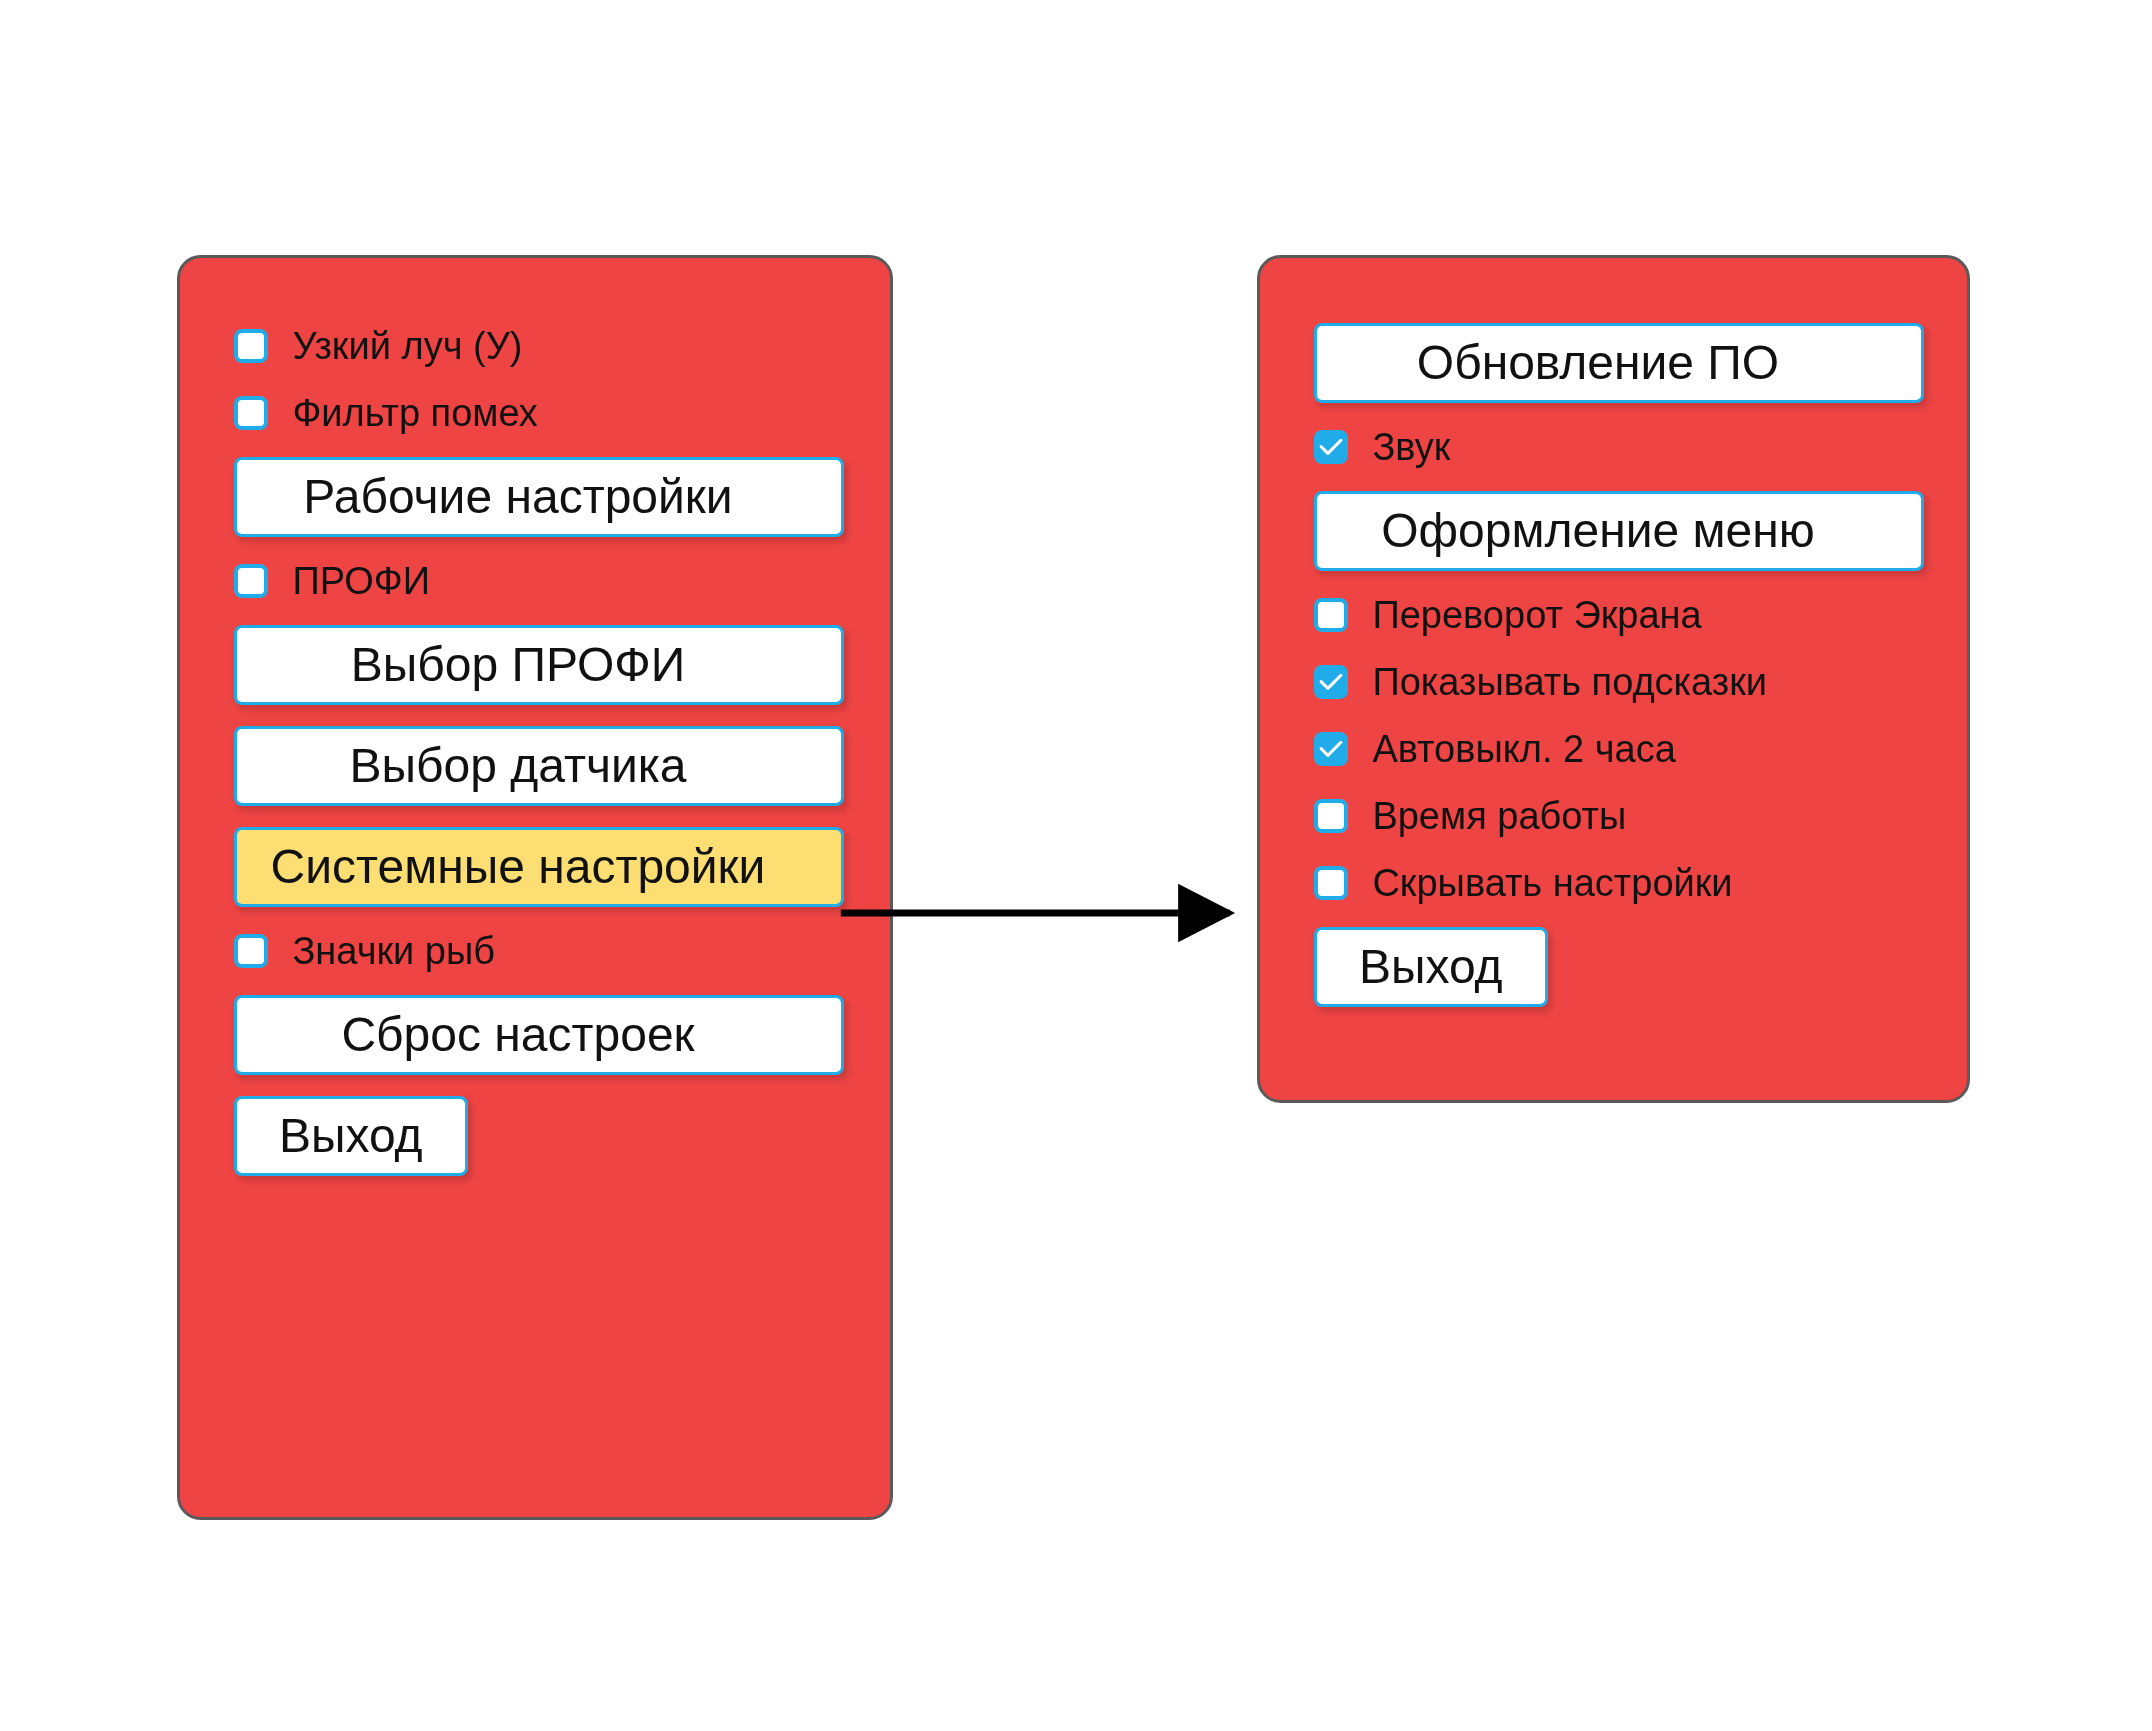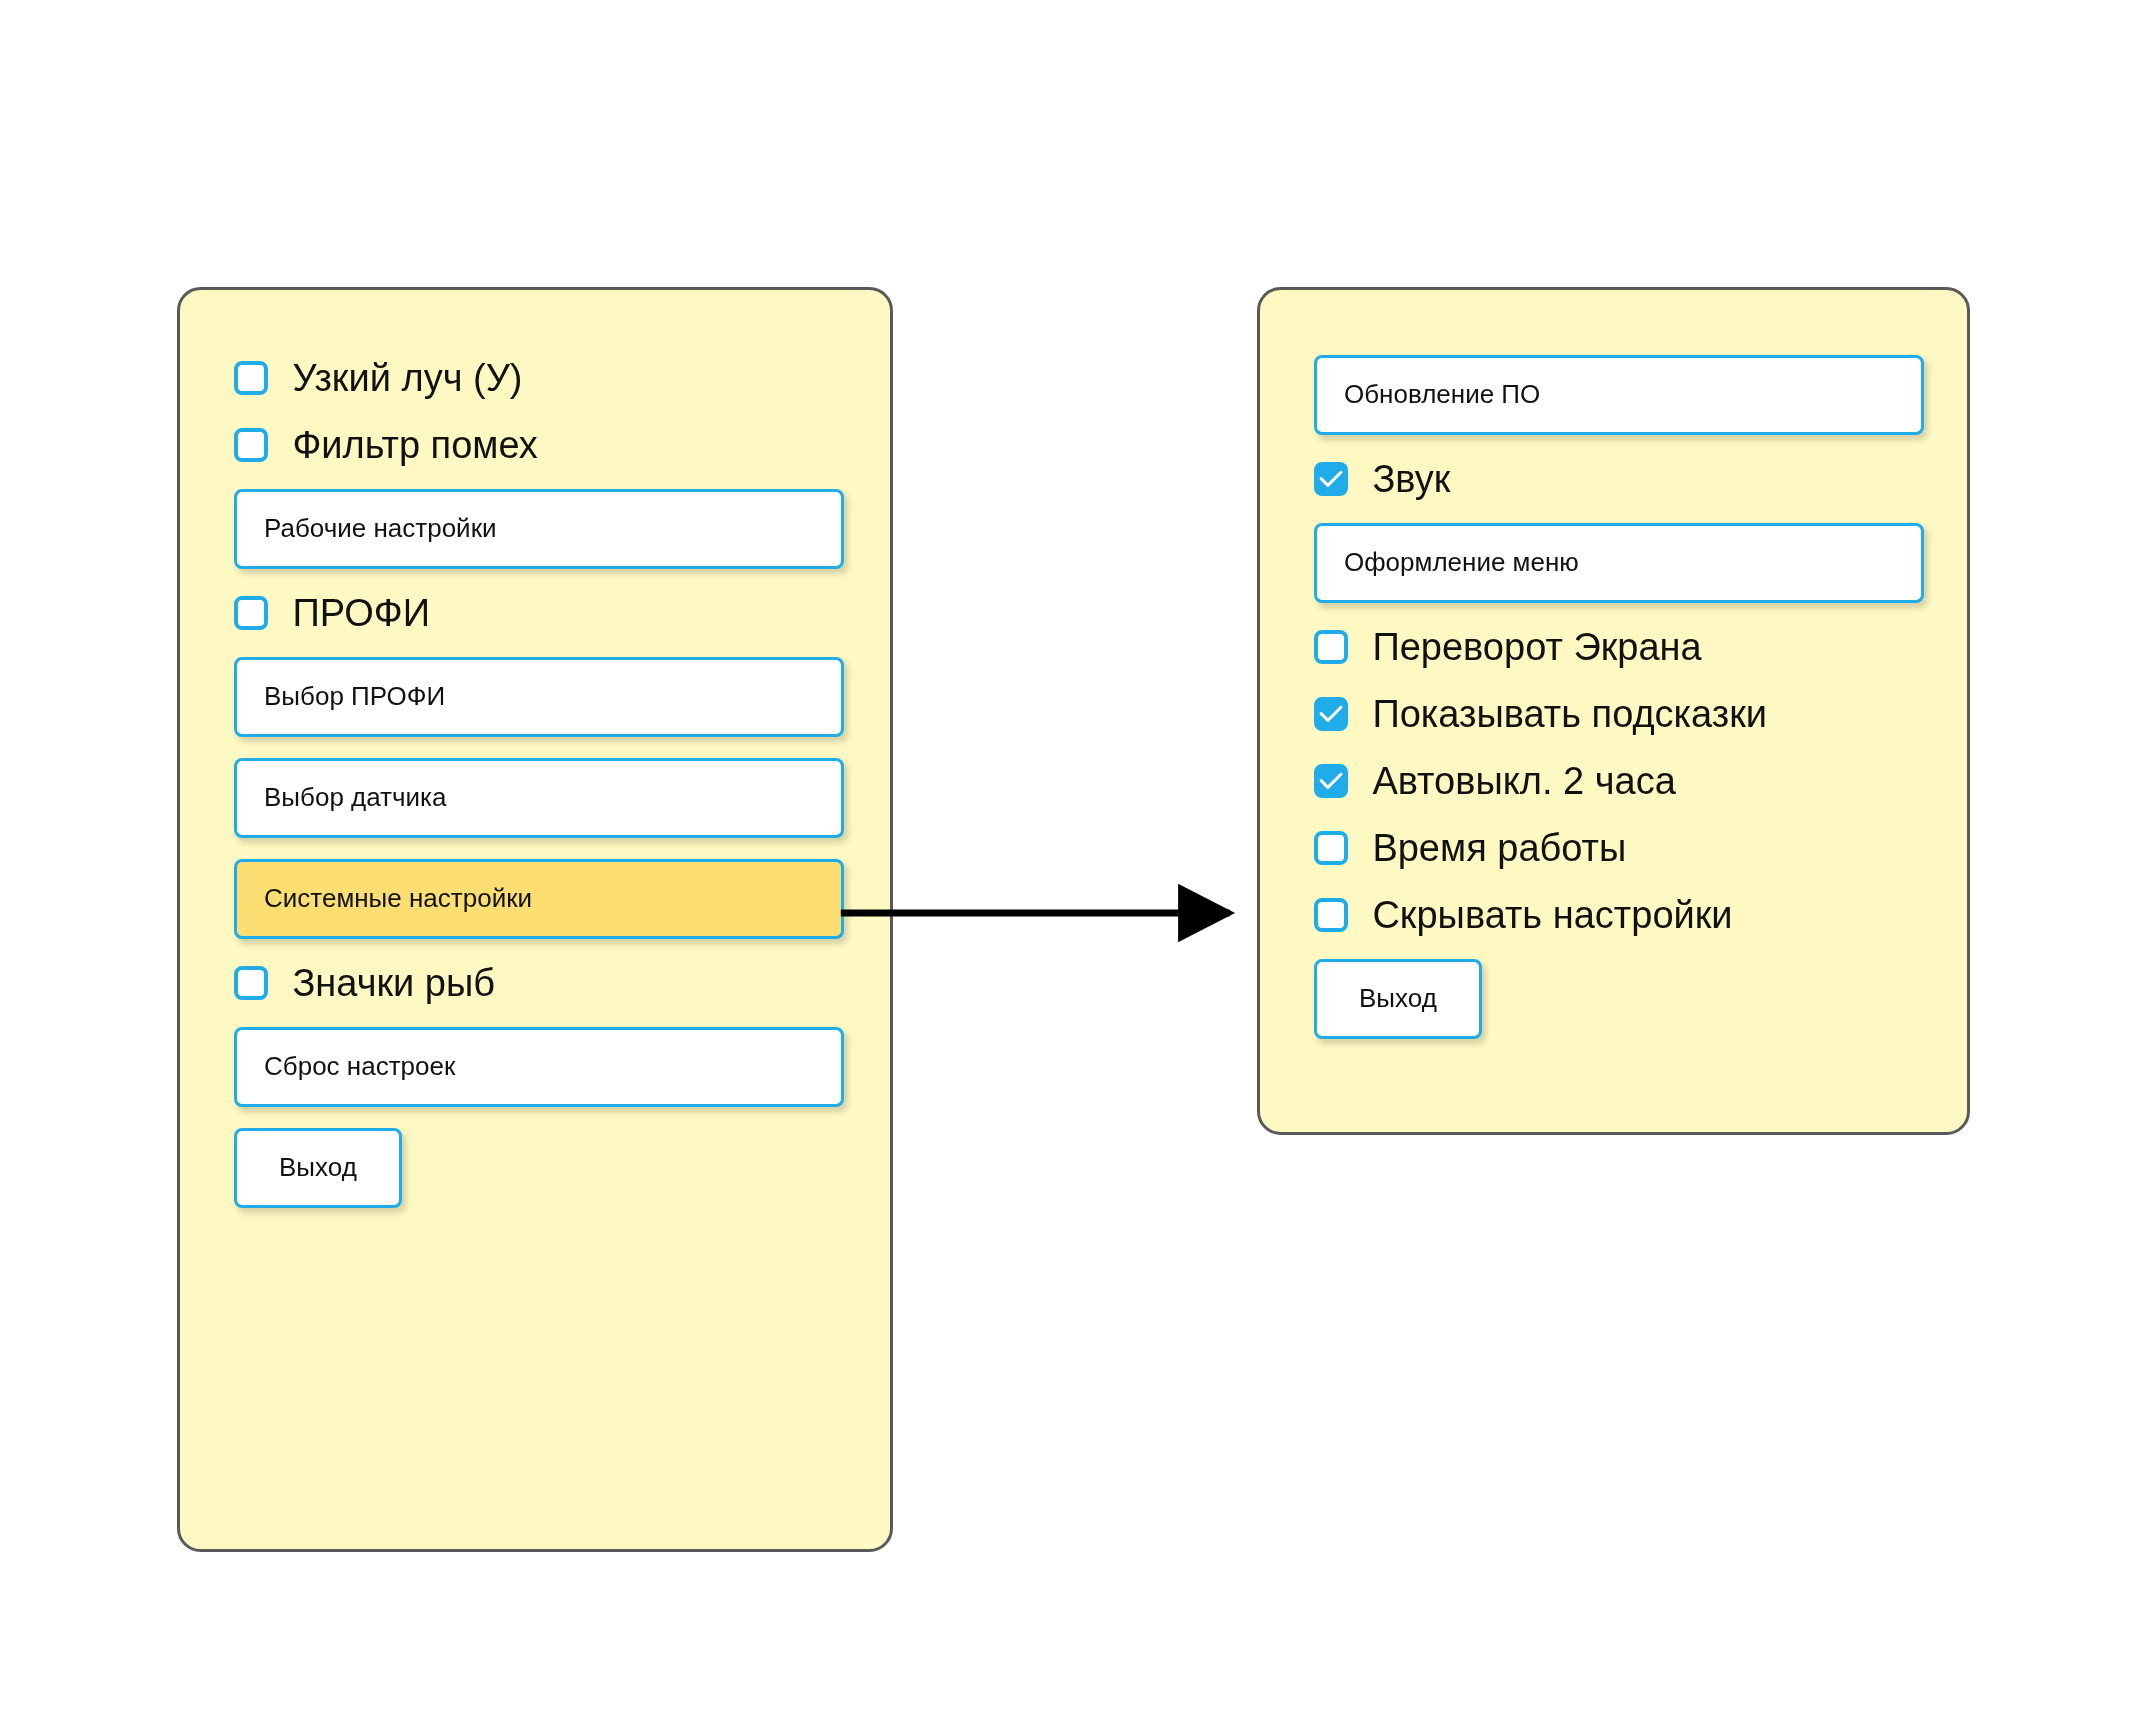--- a/index.html
+++ b/index.html
@@ -16,25 +16,24 @@
   }
 
   .canvas {
     position: absolute;
     inset: 0;
   }
 
   
   .panel {
     position: absolute;
-    background: #fef9c3;
+    background: #ef4444;
     border: 3.6px solid #5a5a5a;
     border-radius: 23.5px;
     box-sizing: border-box;
-    margin-top: 32px;
   }
   #panel-main {
     left: 177px;
     top: 255px;
     width: 716px;
     height: 1265px;
   }
   #panel-system {
     left: 1257px;
     top: 255px;
@@ -97,22 +96,22 @@
     align-items: center;
   }
   .btn {
     border: 3.6px solid #1facE8;
     border-radius: 8.1px;
     background: #ffffff;
     box-sizing: border-box;
     height: 80px;
     display: flex;
     align-items: center;
-    justify-content: flex-start;
-    font-size: 26px;
+    justify-content: center;
+    font-size: 48px;
     color: #111111;
     white-space: nowrap;
     box-shadow: 3.6px 4.5px 6.3px rgba(0,0,0,0.16);
     padding: 0 27px;
   }
   .btn.wide {
     width: 610px;
   }
   .btn.wide .btn-text {
     

